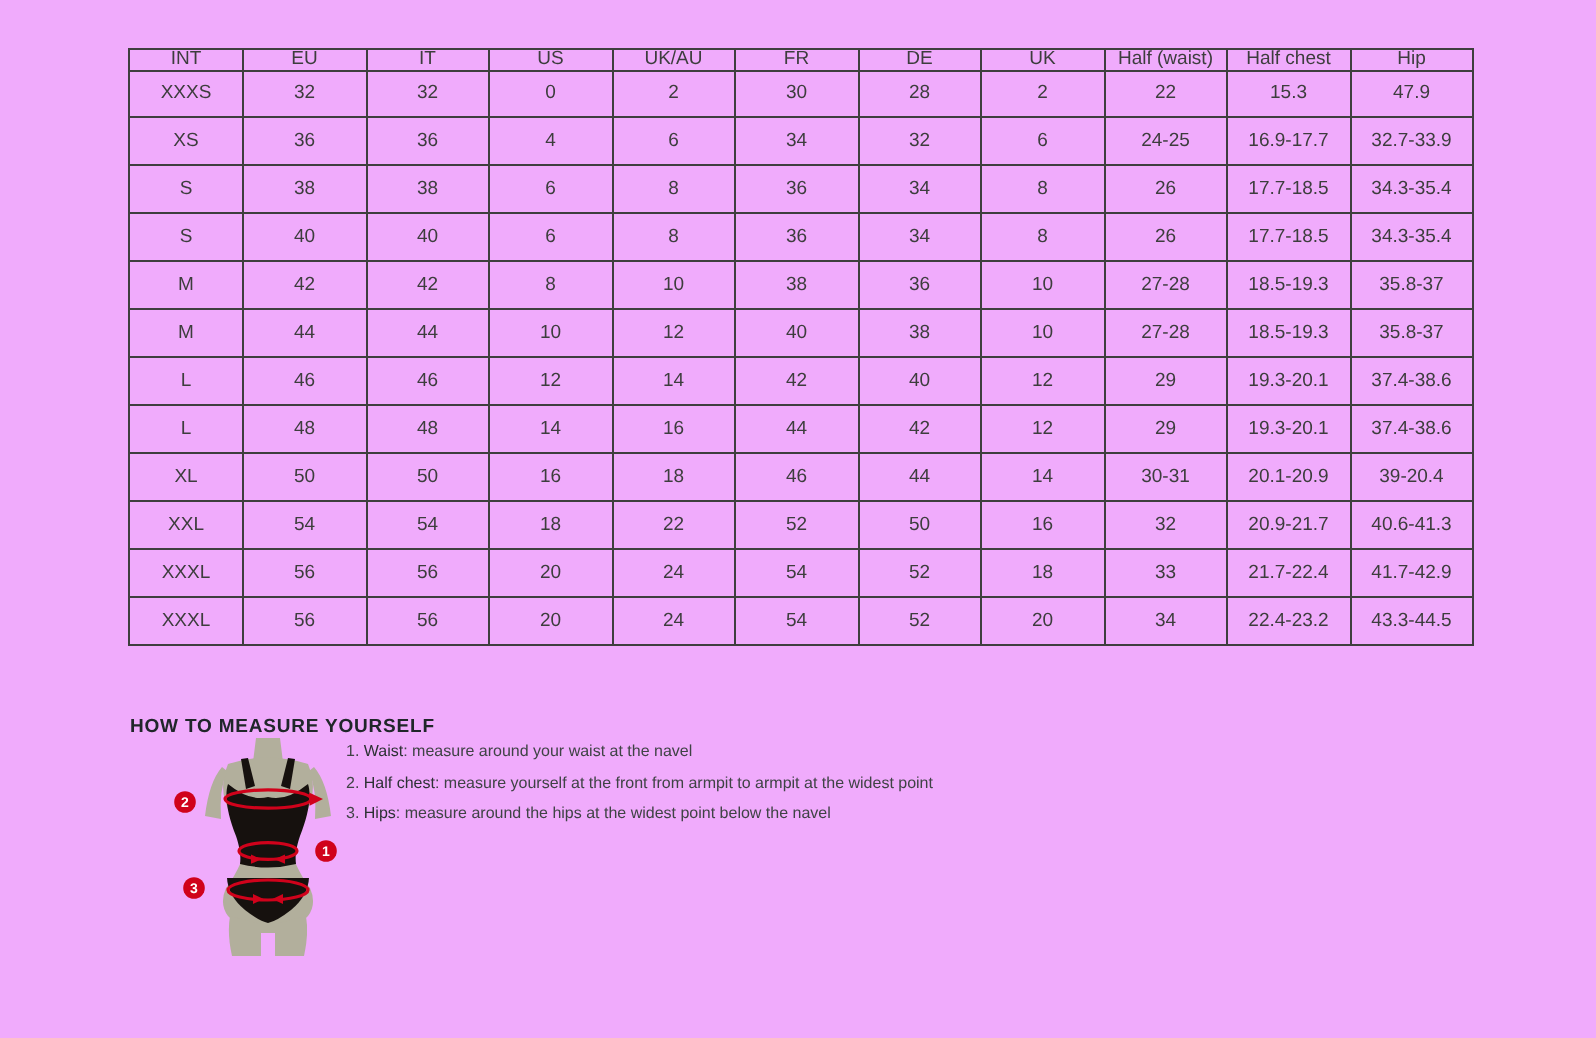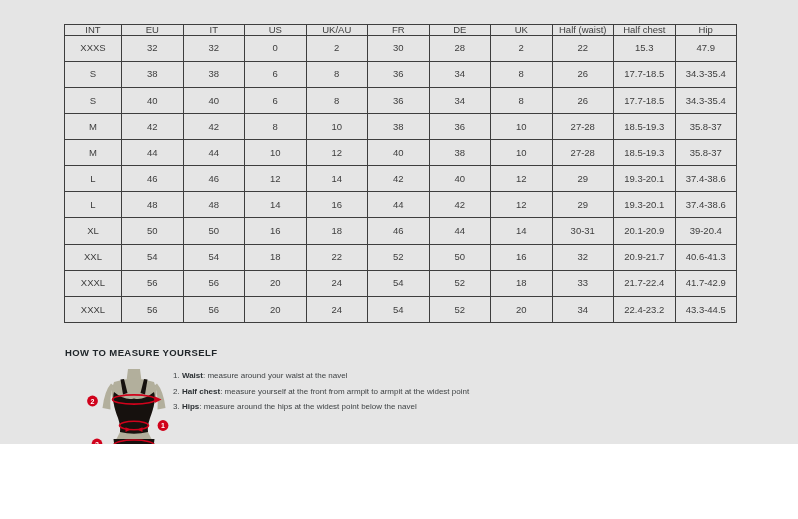--- a/index.html
+++ b/index.html
@@ -1,35 +1,35 @@
 <!DOCTYPE html>
 <html><head>
 <meta charset="utf-8">
 <style>
   html,body{margin:0;padding:0;background:#ffffff;}
-  .page{position:relative;width:798px;height:444px;background:#e5e5e5;
+  .page{position:relative;width:798px;height:519px;background:#f0abfc;
         font-family:"Liberation Sans",sans-serif;overflow:hidden;}
 
   
   table.size-chart{position:absolute;left:64px;top:24px;width:673px;height:299px;
         border-collapse:collapse;table-layout:fixed;}
   .size-chart th,.size-chart td{
         border:1px solid #3e3e3e;
         font-size:9.5px;font-weight:400;color:#3d3d3d;
         text-align:center;vertical-align:middle;padding:0;line-height:1;
         white-space:nowrap;overflow:hidden;}
   .size-chart col.first{width:57px;}
 
   
-  .measure-title{position:absolute;left:65px;top:347px;
+  .measure-title{position:absolute;left:65px;top:358px;
         font-size:9.5px;font-weight:700;color:#20262a;letter-spacing:.4px;}
   .measure-list{position:absolute;left:173px;top:372px;margin:0;padding:0;list-style:none;
         font-size:8px;color:#3f4345;}
   .measure-list li{margin:0 0 7px 0;line-height:8.5px;}
-  .measure-list b{font-weight:700;color:#2c3134;margin-top:48px;}
+  .measure-list b{font-weight:400;color:#2c3134;margin-top:48px;}
 
   .figure-svg{position:absolute;left:84px;top:368px;}
   .badge-num{font-size:7px;font-weight:700;fill:#ffffff;text-anchor:middle;
         font-family:"Liberation Sans",sans-serif;}
 </style>
 </head>
 <body>
 
 <div class="page">
 
@@ -70,20 +70,33 @@
           <td>0</td>
           <td>2</td>
           <td>30</td>
           <td>28</td>
           <td>2</td>
           <td>22</td>
           <td>15.3</td>
           <td>47.9</td>
         </tr>
         <tr>
+          <td>XS</td>
+          <td>36</td>
+          <td>36</td>
+          <td>4</td>
+          <td>6</td>
+          <td>34</td>
+          <td>32</td>
+          <td>6</td>
+          <td>24-25</td>
+          <td>16.9-17.7</td>
+          <td>32.7-33.9</td>
+        </tr>
+        <tr>
           <td>S</td>
           <td>38</td>
           <td>38</td>
           <td>6</td>
           <td>8</td>
           <td>36</td>
           <td>34</td>
           <td>8</td>
           <td>26</td>
           <td>17.7-18.5</td>

